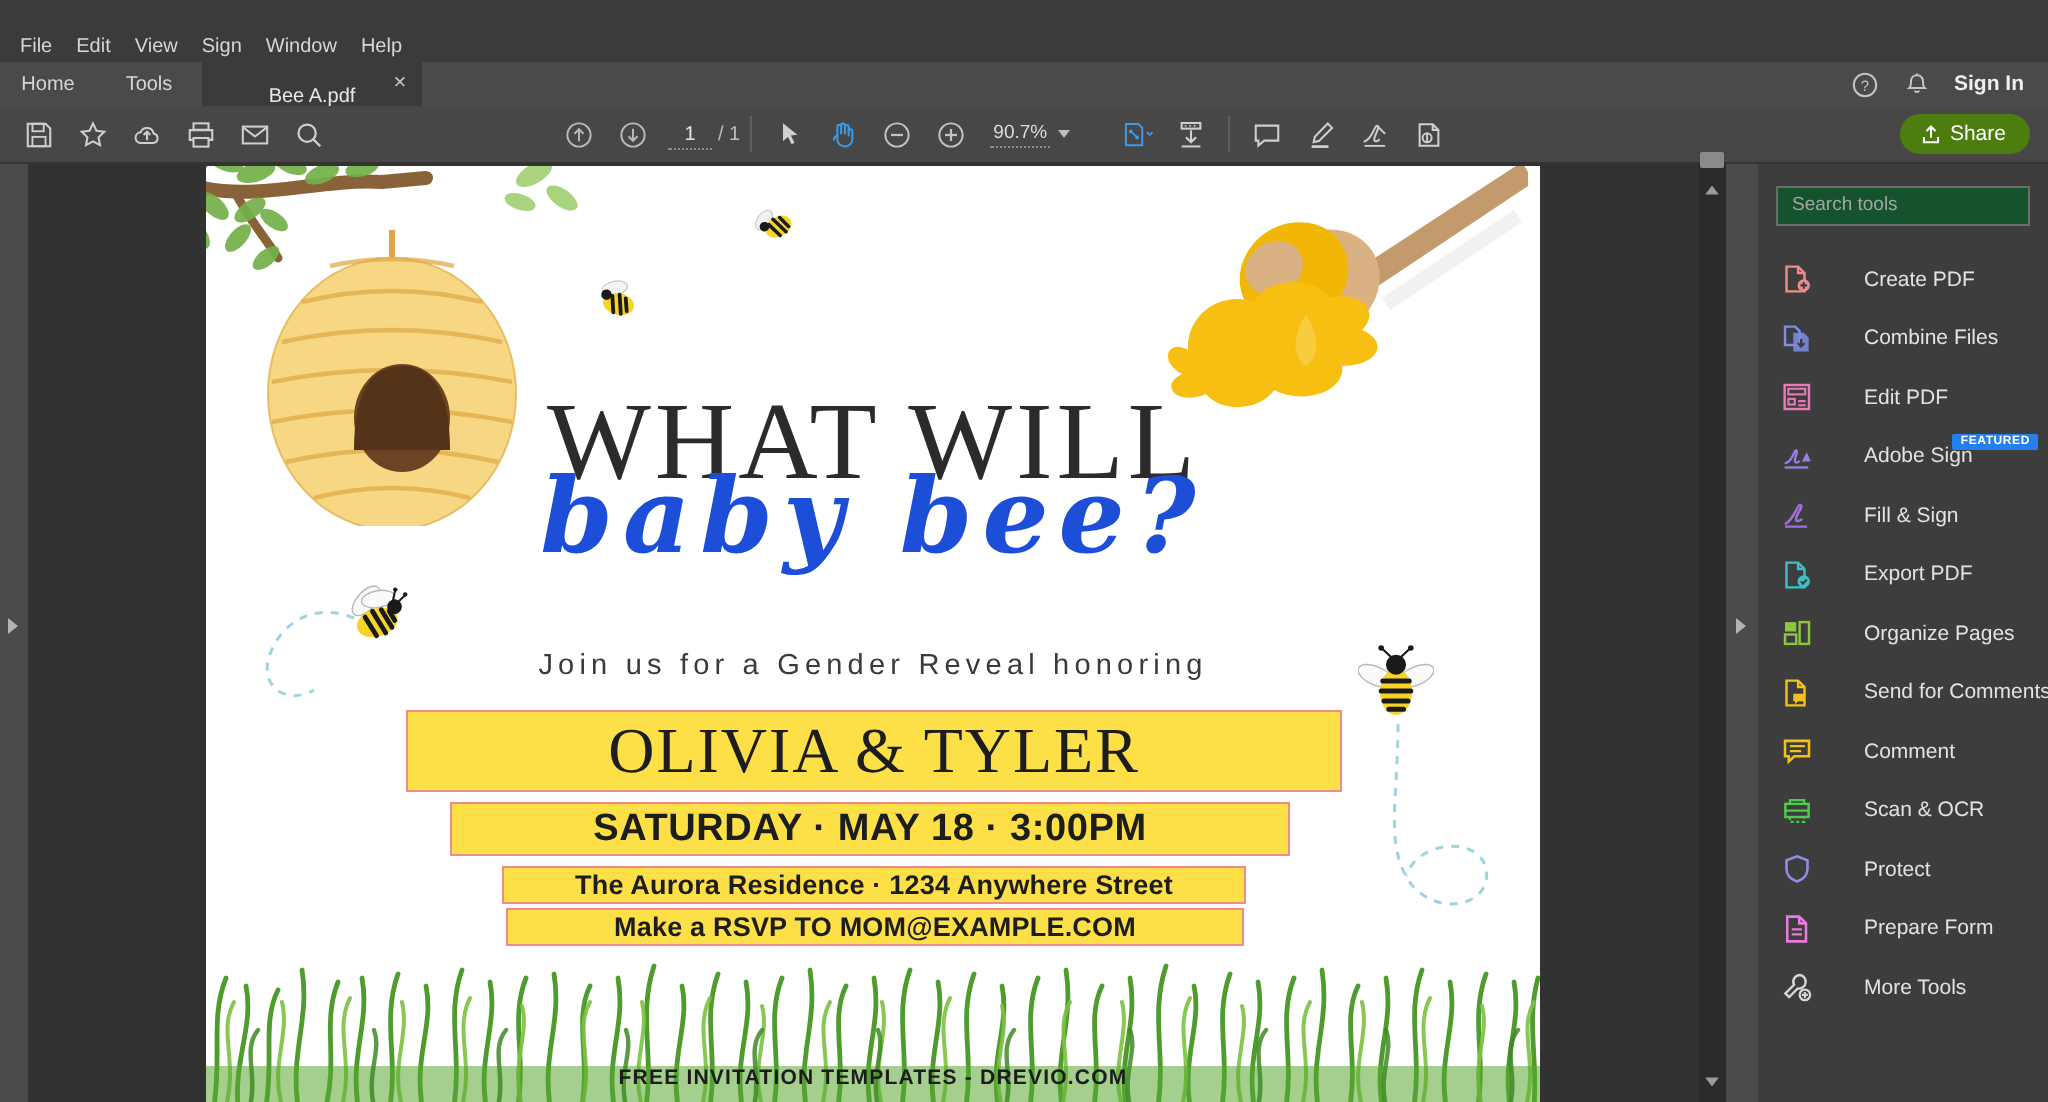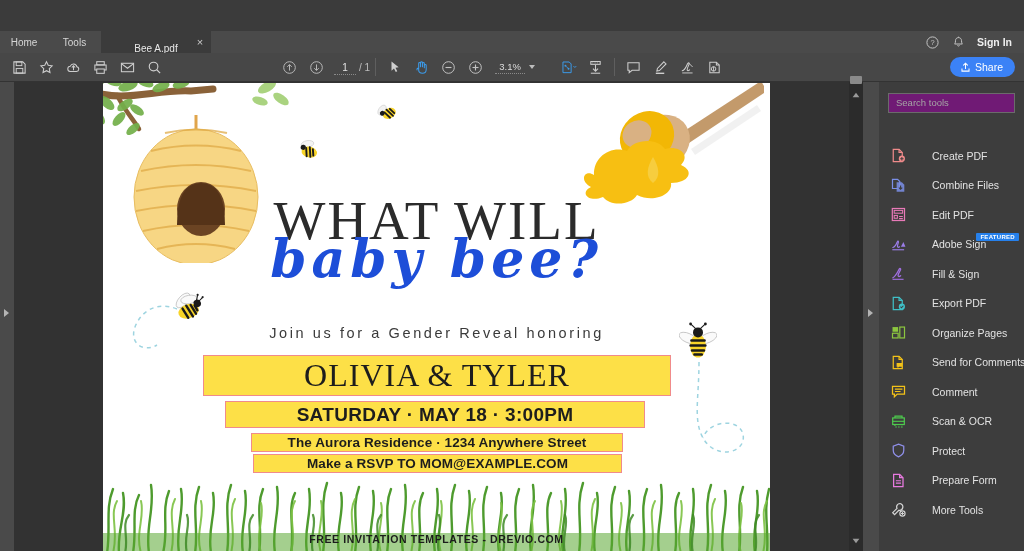--- a/index.html
+++ b/index.html
@@ -108,21 +108,21 @@
   .zoomval {
     font-size: 9.5px; color: #dcdcdc; border-bottom: 1px dotted #8a8a8a;
     min-width: 30px; text-align: center; padding-bottom: 1px;
   }
   .caret-d {
     width: 0; height: 0; border-left: 3.5px solid transparent;
     border-right: 3.5px solid transparent; border-top: 4px solid #bdbdbd;
   }
   .share-btn {
     position: absolute; right: 9px; top: 4px; height: 20px;
-    background: #3b82f6; border-radius: 10px; color: #fff;
+    background: #4d7c0f; border-radius: 10px; color: #fff;
     font-size: 10.5px; display: flex; align-items: center; gap: 4px;
     padding: 0 12px 0 10px;
   }
 
   
   .leftrail {
     position: absolute; top: 82px; left: 0; width: 14px; height: 469px;
     background: #4a4a4a;
   }
   .rail-arrow {
@@ -220,21 +220,21 @@
     font-size: 10.5px; font-weight: bold; color: #1c1c1c; letter-spacing: .6px;
     z-index: 6;
   }
 
   
   .toolspanel {
     position: absolute; top: 82px; left: 879px; width: 145px; height: 469px;
     background: #3d3d3d; padding-top: 11px;
   }
   .searchtools {
-    margin: 0 9px 28px 9px; height: 20px; background: #701a75;
+    margin: 0 9px 12px 9px; height: 20px; background: #14532d;
     border: 1px solid #6b6b6b;
     font-size: 9.5px; color: #a5a5a5; line-height: 18px; padding-left: 7px;
   }
   .tool-row {
     height: 29.5px; display: flex; align-items: center; padding-left: 12px;
     position: relative; gap: 26px;
   }
   .tool-ico { width: 15px; height: 15px; flex: none; display:block; }
   .tool-label { font-size: 10.5px; color: #e2e2e2; white-space: nowrap; }
   .featured {
@@ -242,20 +242,28 @@
     background: #2680eb; color: #fff; font-size: 6px; font-weight: bold;
     padding: 1px 4px; letter-spacing: .3px; border-radius: 1px;
   }
 </style>
 </head>
 <body>
 
 <div id="app">
 
 
+  <div class="menubar">
+    <div class="menu-item">File</div>
+    <div class="menu-item">Edit</div>
+    <div class="menu-item">View</div>
+    <div class="menu-item">Sign</div>
+    <div class="menu-item">Window</div>
+    <div class="menu-item">Help</div>
+  </div>
 
   <div class="tabstrip">
     <div class="tab-home">Home</div>
     <div class="tab-tools">Tools</div>
     <div class="tab-doc">
       <span class="tab-doc-label">Bee A.pdf</span>
       <span class="tab-close">×</span>
     </div>
   </div>
   <div class="signin-area">
@@ -353,21 +361,21 @@
         </svg>
     </div>
     <div class="tbtn">
       <svg width="15" height="15" viewBox="0 0 16 16">
           <circle cx="8" cy="8" r="6.2" fill="none" stroke="#c4c4c4" stroke-width="1.05"></circle>
           <line x1="4.8" y1="8" x2="11.2" y2="8" stroke="#c4c4c4" stroke-width="1.2"></line>
           <line x1="8" y1="4.8" x2="8" y2="11.2" stroke="#c4c4c4" stroke-width="1.2"></line>
         </svg>
     </div>
     <div class="zoombox">
-      <div class="zoomval">3.1%</div>
+      <div class="zoomval">90.7%</div>
       <div class="caret-d"></div>
     </div>
 
     <div style="width:20px"></div>
 
     <div class="tbtn">
       <svg width="16" height="15" viewBox="0 0 18 16">
           <path d="M2.2 1.8h7l2.2 2.2v9.8h-9.2z" fill="none" stroke="#3b9bea" stroke-width="1.1"></path>
           <circle cx="5" cy="6" r="1.1" fill="#3b9bea"></circle>
           <circle cx="8.5" cy="9.4" r="1.1" fill="#3b9bea"></circle>

